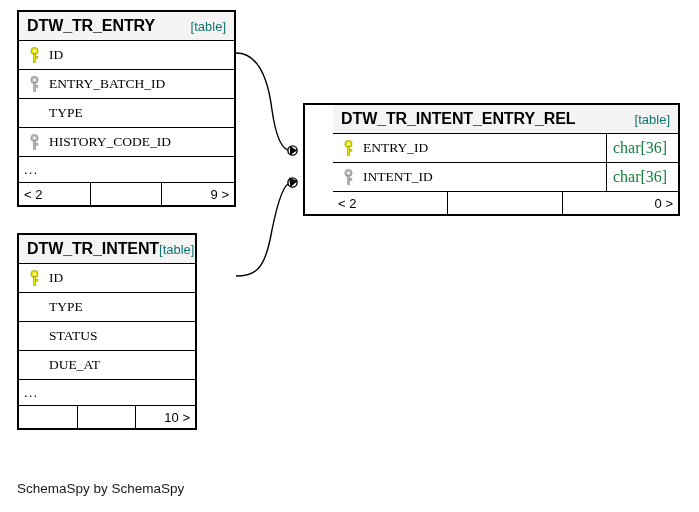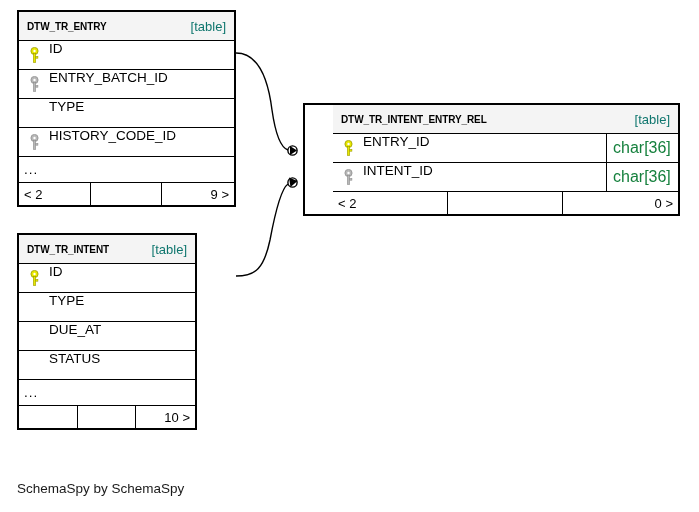--- a/index.html
+++ b/index.html
@@ -34,40 +34,42 @@
     box-sizing: border-box;
     height: 29px;
     background: #f4f4f4;
     border-bottom: 1px solid #000000;
     display: flex;
     align-items: center;
     padding: 0 8px;
     position: relative;
   }
   .tbl-title {
-    font-size: 10px;
+    font-size: 16px;
     font-weight: bold;
     color: #000000;
     letter-spacing: -0.1px;
     white-space: nowrap;
   }
   .tbl-type {
     margin-left: auto;
     font-size: 13px;
     color: #0f766e;
     white-space: nowrap;
   }
 
   .tbl-row {
     box-sizing: border-box;
     height: 29px;
     border-bottom: 1px solid #000000;
     display: flex;
+    align-items: center;
     position: relative;
     background: #ffffff;
+    font-family: Liberation Serif, serif;
   }
   .tbl-row:last-child { border-bottom: none; }
 
   .cell-key {
     width: 30px;
     min-width: 30px;
     display: flex;
     align-items: center;
     justify-content: center;
   }
@@ -229,26 +231,26 @@
     </div>
 
     <div class="tbl-row">
       <span class="cell-key"></span>
       <span class="cell-name">TYPE</span>
     </div>
 
 
     <div class="tbl-row">
       <span class="cell-key"></span>
+      <span class="cell-name">STATUS</span>
+    </div>
+
+    <div class="tbl-row">
+      <span class="cell-key"></span>
       <span class="cell-name">DUE_AT</span>
-    </div>
-
-    <div class="tbl-row">
-      <span class="cell-key"></span>
-      <span class="cell-name">STATUS</span>
     </div>
 
     <div class="row-ellipsis">...</div>
 
     <div class="tbl-footer">
       <span class="foot-cell foot-left"></span>
       <span class="foot-cell foot-mid"></span>
       <span class="foot-cell foot-right">10 &gt;</span>
     </div>
   </div>

